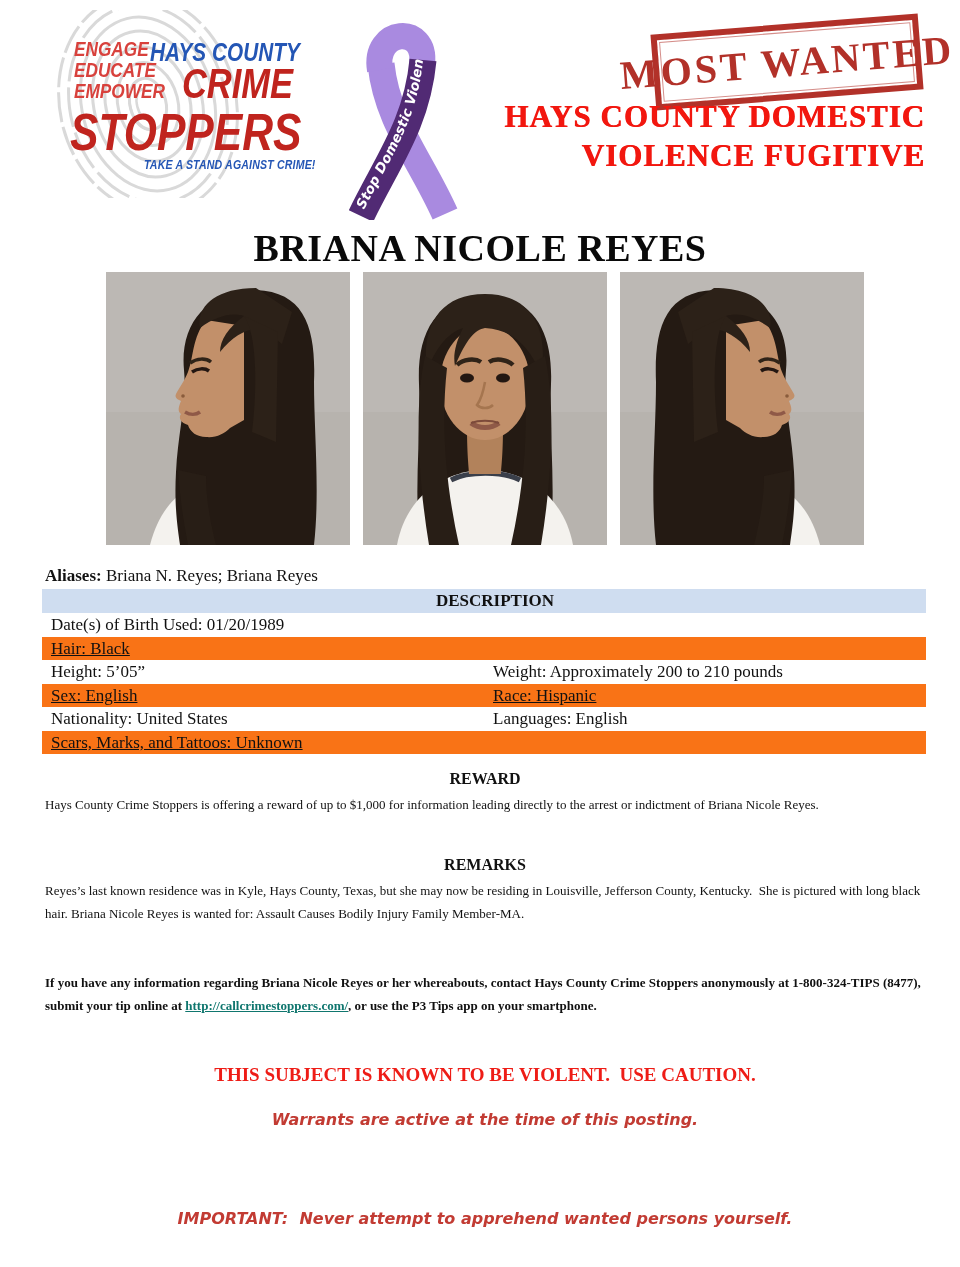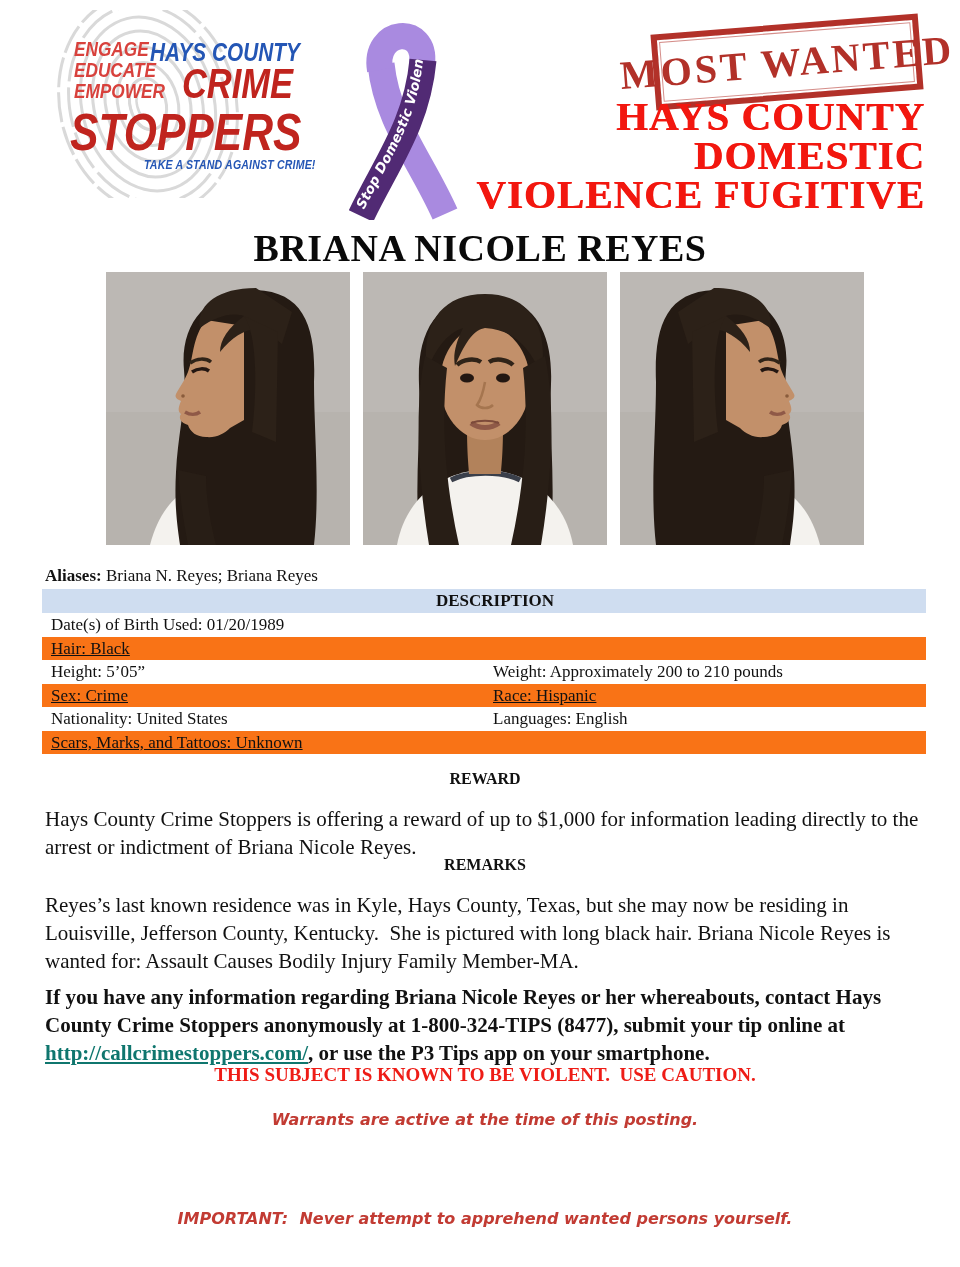--- a/index.html
+++ b/index.html
@@ -28,21 +28,21 @@
     box-shadow:0 0 0 2px #ffffff inset, 0 0 0 3px rgba(178,49,41,.55) inset;
   }
   .stamp-text {
     font-family:"Liberation Serif", serif; font-weight:900; color:#b23129;
     font-size:40px; letter-spacing:3px; white-space:nowrap;
   }
   
   .headline {
     position:absolute; left:420px; top:97px; width:505px; text-align:right;
     font-family:"Liberation Serif", serif; font-weight:900; color:#f2170f;
-    font-size:41px; line-height:39px; letter-spacing:1px; text-shadow:0.6px 0 #f2170f;
+    font-size:31px; line-height:39px; letter-spacing:1px; text-shadow:0.6px 0 #f2170f;
   }
   
   .subject-name {
     position:absolute; left:0; top:226px; width:960px; text-align:center;
     font-size:38px; font-weight:bold; letter-spacing:0.5px; color:#0a0a0a;
   }
   
   .photo-row { position:absolute; left:106px; top:272px; width:758px; display:flex; gap:13px; }
   .photo { width:244px; height:273px; overflow:hidden; }
   .photo svg { display:block; }
@@ -51,21 +51,21 @@
   .aliases b { font-weight:bold; }
   
   .desc-table { position:absolute; left:42px; top:589px; width:884px; font-size:17px; }
   .desc-header { background:#cfddf0; text-align:center; font-weight:bold; height:24px; line-height:24px;padding-left:22px; }
   .desc-row { display:flex; height:23.5px; line-height:23.5px; }
   .desc-row.shaded { background:#f97316;text-decoration:underline; }
   .cell { width:50%; padding-left:9px; white-space:nowrap; overflow:hidden; }
   .cell.full { width:100%; }
   
   .sec-heading { position:absolute; left:45px; width:880px; text-align:center; font-weight:bold; font-size:16px; }
-  .sec-text { position:absolute; left:45px; width:880px; font-size:21px; line-height:28px; white-space:pre-wrap;margin-top:12px; }
+  .sec-text { position:absolute; left:45px; width:880px; font-size:13px; line-height:23px; white-space:pre-wrap; }
   .reward-heading { top:770px; }
   .reward-text { top:793px; }
   .remarks-heading { top:856px; }
   .remarks-text { top:879px; }
   .contact-text { top:971px; font-weight:bold; }
   .tip-link { color:#0f766e; text-decoration:underline; font-weight:bold; }
   .caution {
     position:absolute; left:45px; top:1064px; width:880px; text-align:center;
     color:#ee1c16; font-weight:bold; font-size:19px; white-space:pre-wrap;
   }
@@ -205,21 +205,21 @@
       <div class="cell full">Date(s) of Birth Used: 01/20/1989</div>
     </div>
     <div class="desc-row shaded">
       <div class="cell">Hair: Black</div>
     </div>
     <div class="desc-row">
       <div class="cell">Height: 5’05”</div>
       <div class="cell">Weight: Approximately 200 to 210 pounds</div>
     </div>
     <div class="desc-row shaded">
-      <div class="cell">Sex: Crime</div>
+      <div class="cell">Sex: English</div>
       <div class="cell">Race: Hispanic</div>
     </div>
     <div class="desc-row">
       <div class="cell">Nationality: United States</div>
       <div class="cell">Languages: English</div>
     </div>
     <div class="desc-row shaded">
       <div class="cell full">Scars, Marks, and Tattoos: Unknown</div>
     </div>
   </div>

